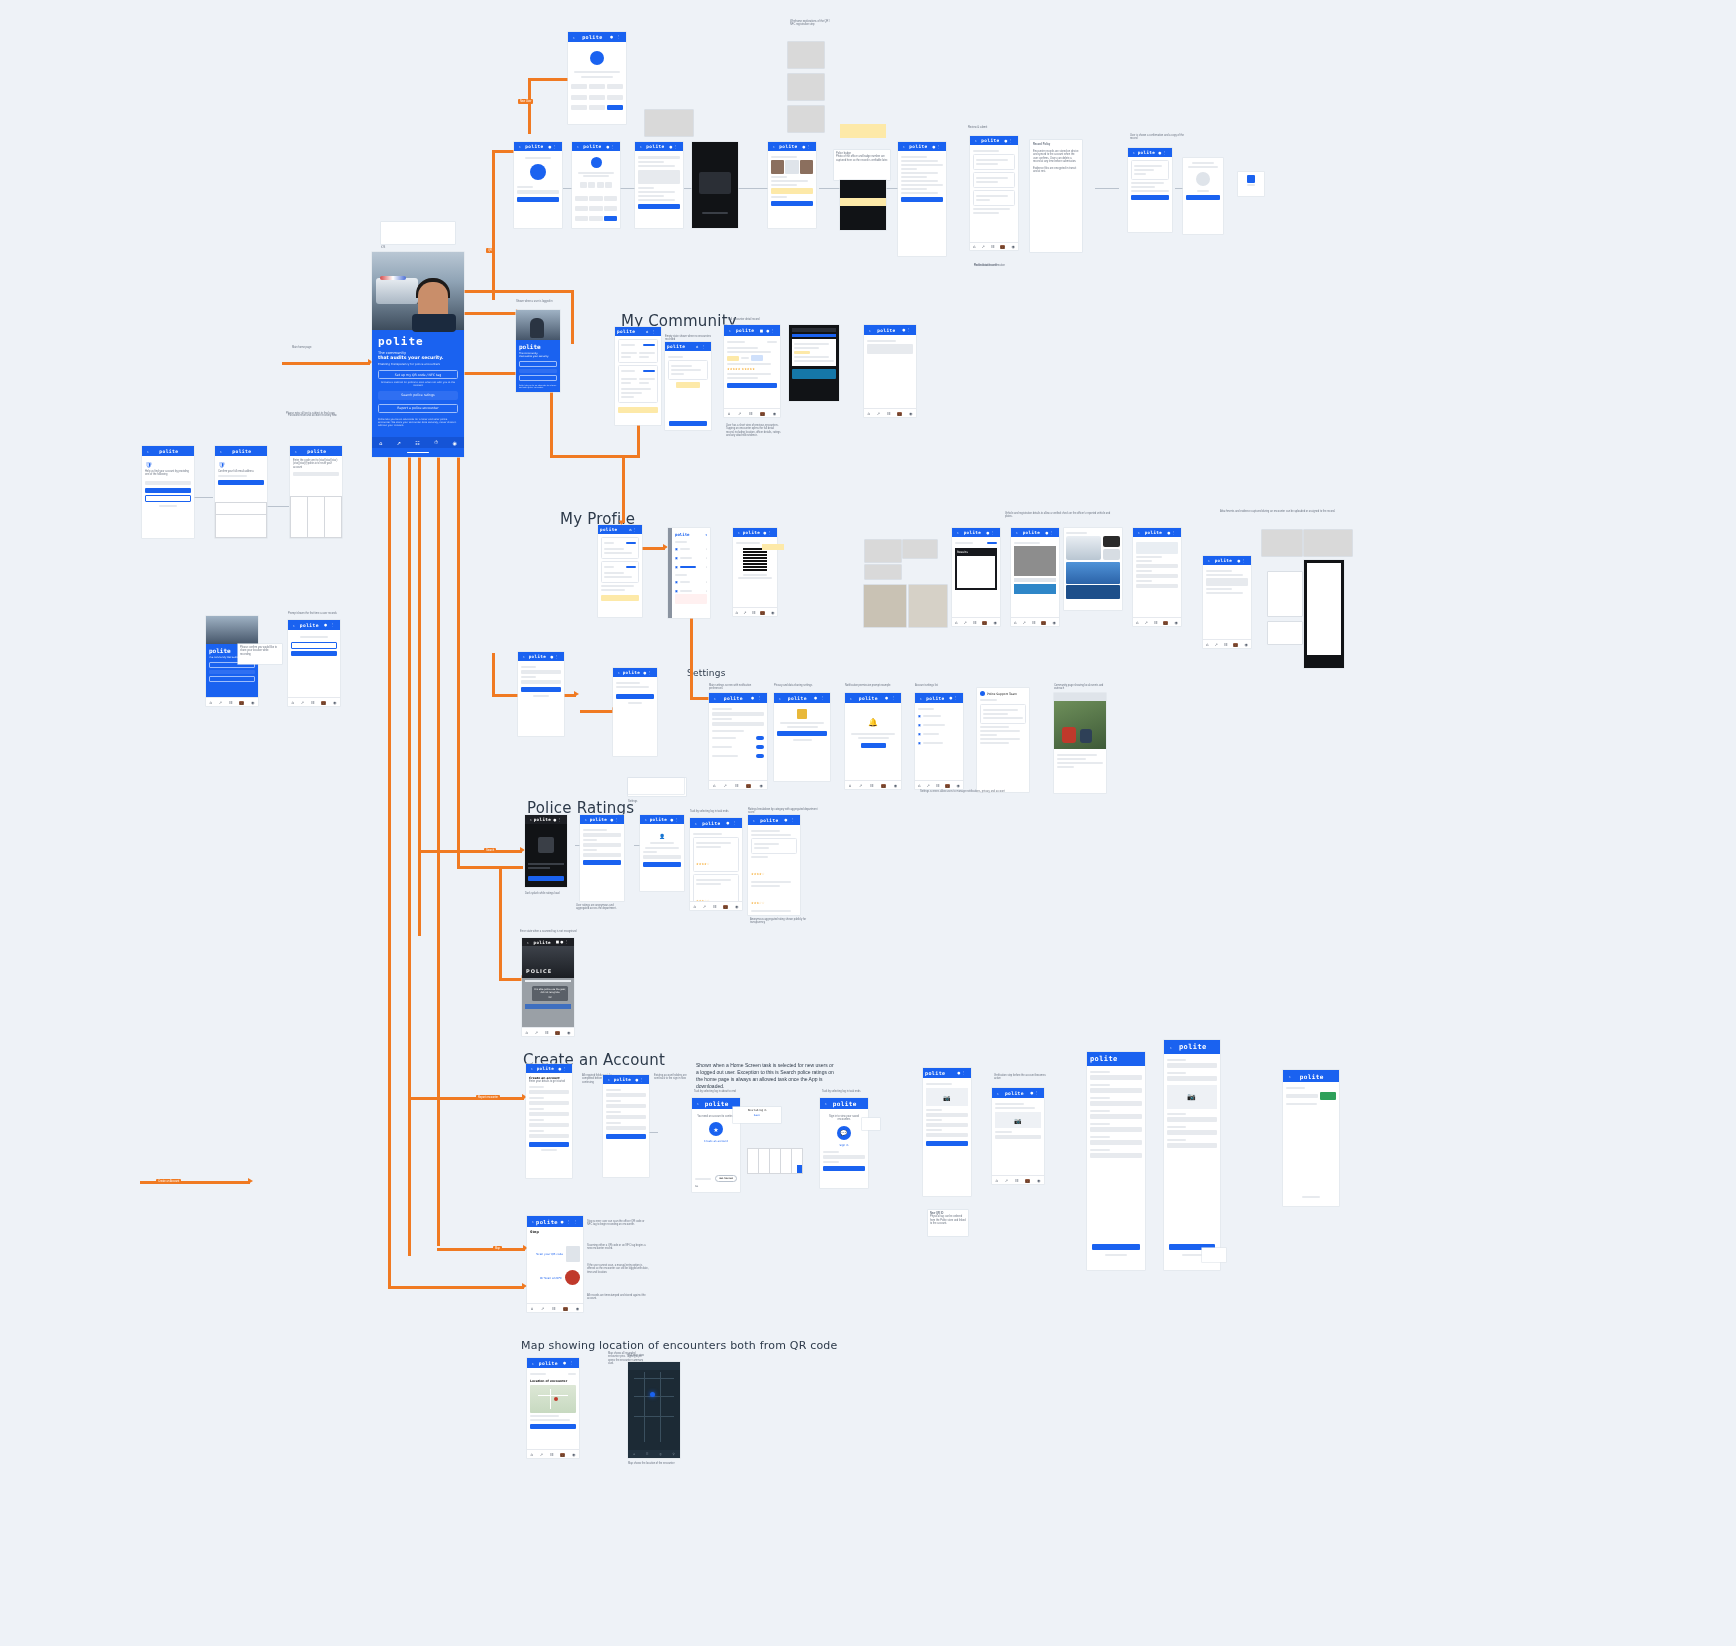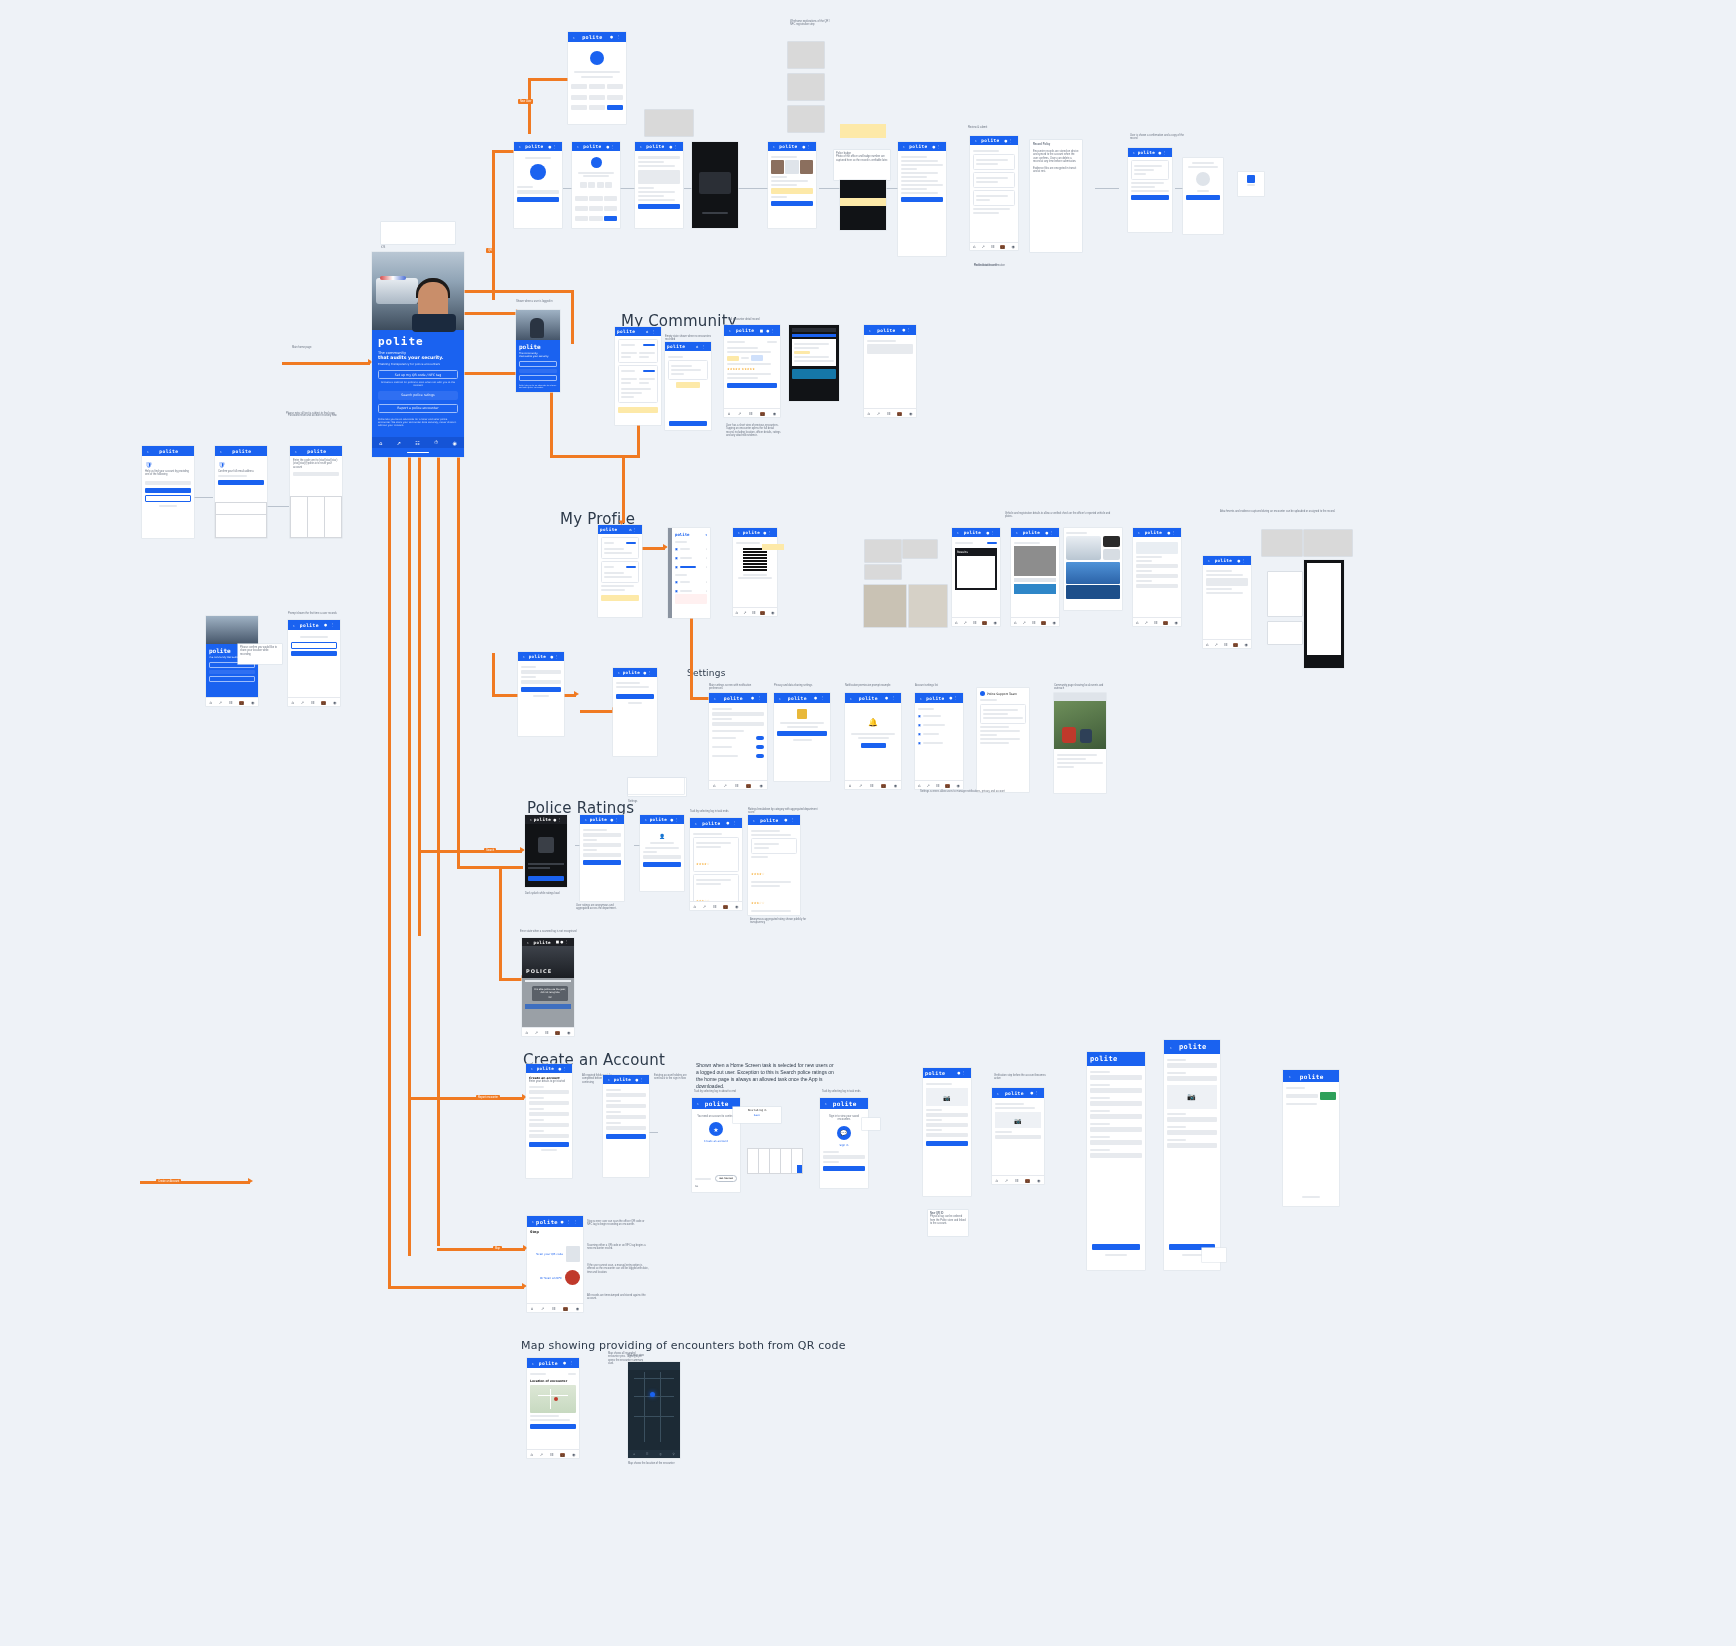--- a/index.html
+++ b/index.html
@@ -106,21 +106,21 @@
 </head>
 <body>
 
 <div id="board">
 
   <div class="abs sec-title" style="left:621px;top:312px;">My Community</div>
   <div class="abs sec-title" style="left:560px;top:510px;">My Profile</div>
   <div class="abs sec-title" style="left:687px;top:668px;font-size:9px;">Settings</div>
   <div class="abs sec-title" style="left:527px;top:799px;">Police Ratings</div>
   <div class="abs sec-title" style="left:523px;top:1051px;">Create an Account</div>
-  <div class="abs sec-title" style="left:521px;top:1339px;font-size:11px;">Map showing providing of encounters both from QR code</div>
+  <div class="abs sec-title" style="left:521px;top:1339px;font-size:11px;">Map showing location of encounters both from QR code</div>
 
   <div class="conn v" style="left:528px;top:78px;height:56px;"></div>
   <div class="conn h" style="left:528px;top:78px;width:46px;"></div>
   <div class="arrow" style="left:572px;top:75px;"></div>
   <div class="conn-lbl" style="left:518px;top:99px;">New User</div>
 
   <div class="conn v" style="left:492px;top:150px;height:150px;"></div>
   <div class="conn h" style="left:492px;top:150px;width:30px;"></div>
   <div class="arrow" style="left:520px;top:147px;"></div>
   <div class="conn-lbl" style="left:486px;top:248px;">QR</div>

